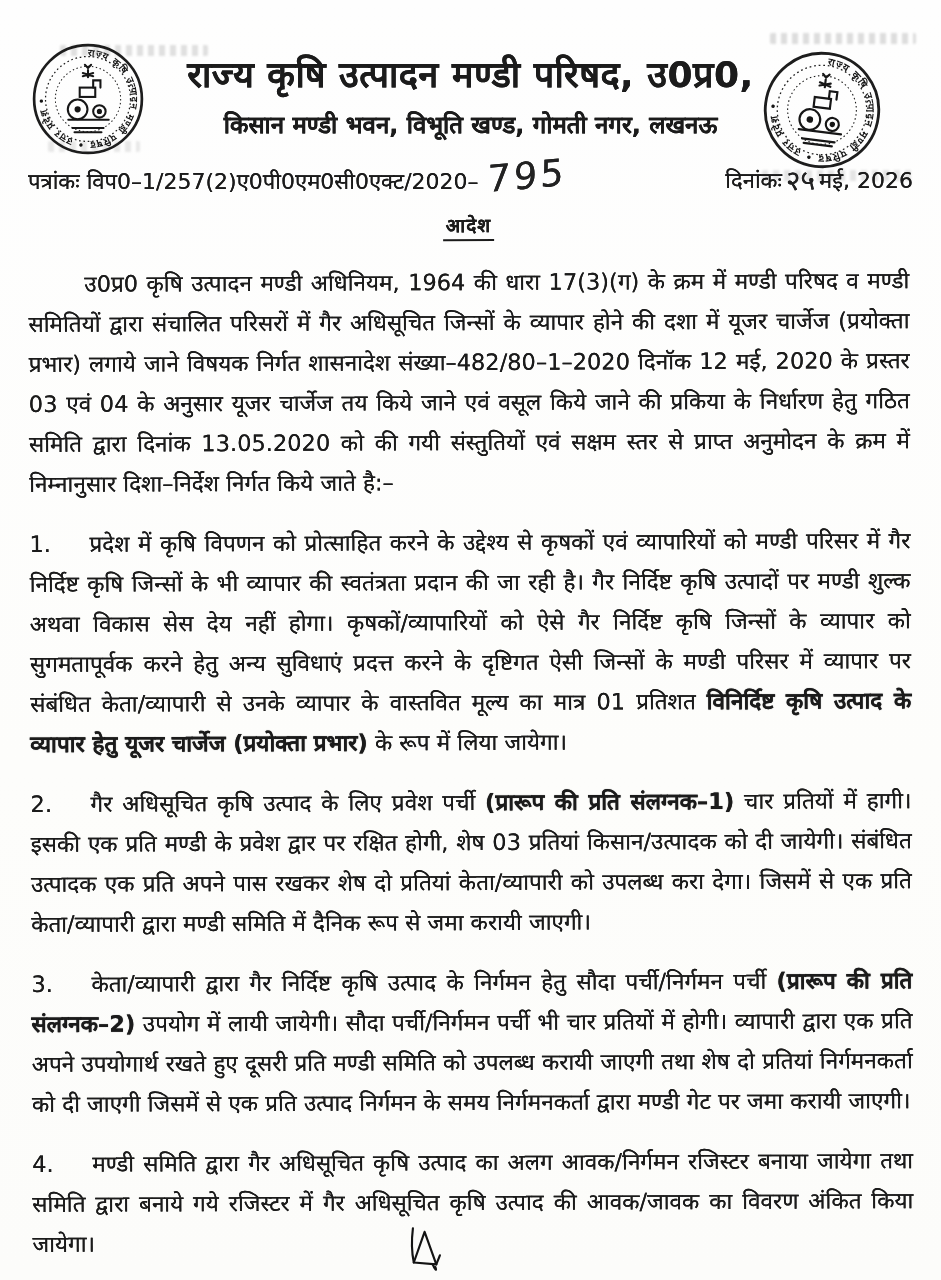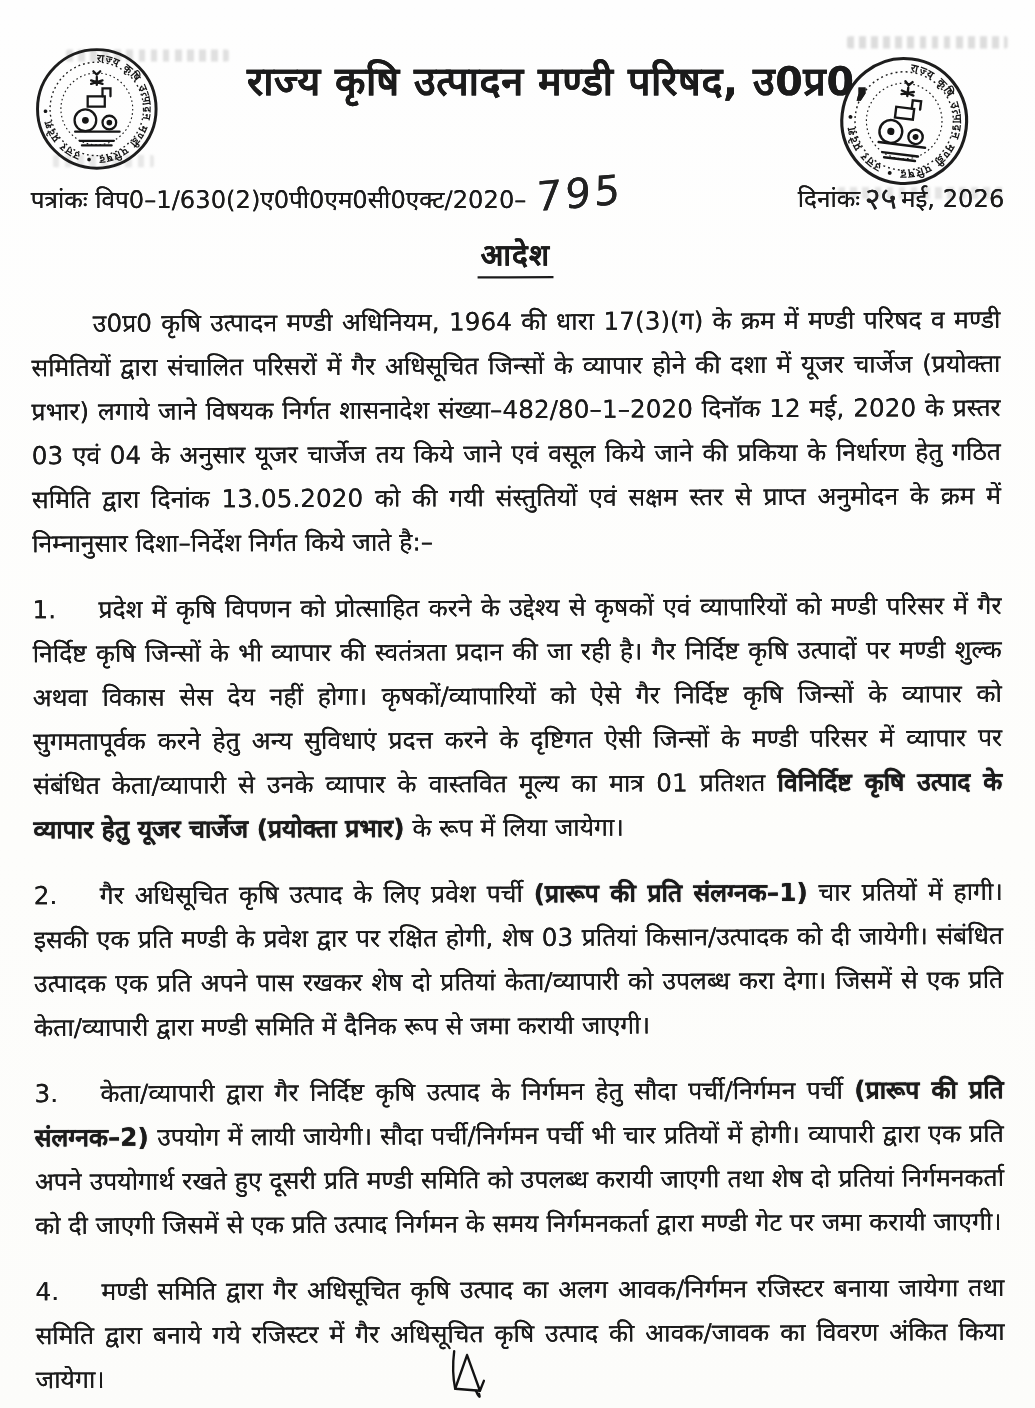--- a/index.html
+++ b/index.html
@@ -10,21 +10,21 @@
     font-family:"DejaVu Sans","Liberation Sans",sans-serif;
     color:#1b1b1b;
     -webkit-font-smoothing:antialiased;
   }
   .txt{ text-shadow:0 0 .45px currentColor; }
 
   
   .seal{ position:absolute; }
   .seal-left{ left:31px; top:42px; width:114px; height:114px; }
   .seal-right{ left:762px; top:50px; width:120px; height:120px; transform:rotate(7deg); }
-  .masthead{ position:absolute; left:150px; right:150px; top:52px; text-align:right; }
+  .masthead{ position:absolute; left:150px; right:150px; top:52px; text-align:center; }
   .org-title{ margin:0; font-size:36px; font-weight:bold; letter-spacing:.5px; line-height:1.25; text-shadow:0 0 .6px currentColor; }
   .org-address{ margin-top:10px; font-size:24px; font-weight:bold; text-shadow:0 0 .5px currentColor; }
 
   .refrow{
     position:absolute; left:28px; right:28px; top:162px;
     display:flex; justify-content:space-between; align-items:flex-start;
     font-size:22px;
   }
   .refleft{ white-space:nowrap; }
   .hand-num{
@@ -38,21 +38,21 @@
     transform:rotate(-2deg); position:relative; top:2px; margin:0 4px; color:#222;
   }
 
   
   .bodytext{
     position:absolute; left:28px; right:32px; top:214px;
     transform:rotate(-.25deg); transform-origin:0 0;
   }
   .heading-wrap{ text-align:center; margin-bottom:24px; }
   .order-heading{
-    font-size:27px; font-weight:bold; letter-spacing:1px;
+    font-size:19px; font-weight:bold; letter-spacing:1px;
     border-bottom:2.5px solid #1b1b1b; padding:0 3px 3px;
     text-shadow:0 0 .6px currentColor;
   }
   .bodytext p{
     margin:0 0 20px; text-align:justify;
     font-size:22.5px; line-height:40px;
     text-shadow:0 0 .4px currentColor;
   }
   .intro{ text-indent:56px; }
   .pnum{ display:inline-block; width:60px; text-indent:0; }
@@ -122,25 +122,26 @@
         <circle cx="66" cy="67" r="6"></circle>
         <circle cx="66" cy="67" r="1.5" fill="#161616"></circle>
         <path d="M36,75 L75,75"></path>
         <path d="M40,83 L70,83 M42,87 L68,87"></path>
       </g>
     </svg>
   </div>
 
   <div class="masthead">
     <h1 class="org-title">राज्य कृषि उत्पादन मण्डी परिषद, उ0प्र0,</h1>
+    <div class="org-address">किसान मण्डी भवन, विभूति खण्ड, गोमती नगर, लखनऊ</div>
   </div>
 
   <div class="refrow txt">
     <div class="refleft">
-      <span>पत्रांकः विप0–1/630(2)ए0पी0एम0सी0एक्ट/2020–</span><span class="hand-num">795</span>
+      <span>पत्रांकः विप0–1/257(2)ए0पी0एम0सी0एक्ट/2020–</span><span class="hand-num">795</span>
     </div>
     <div class="refright">
       <span>दिनांकः</span><span class="hand-day">२५</span><span>मई, 2026</span>
     </div>
   </div>
 
   <div class="bodytext">
     <div class="heading-wrap">
       <span class="order-heading">आदेश</span>
     </div>

